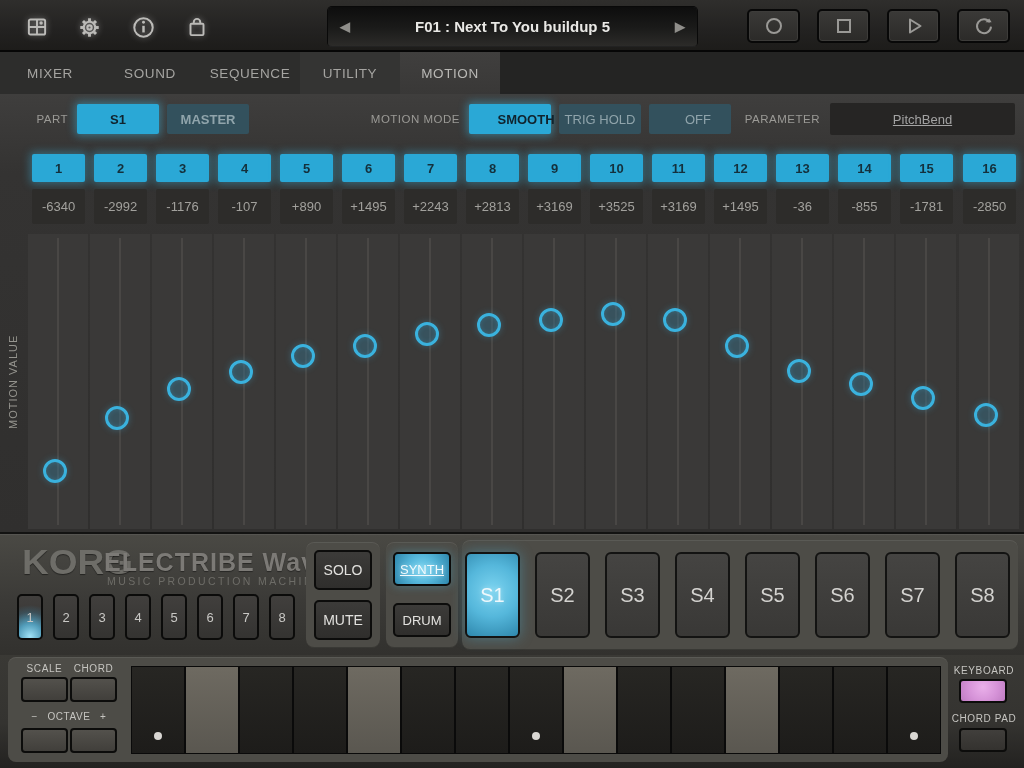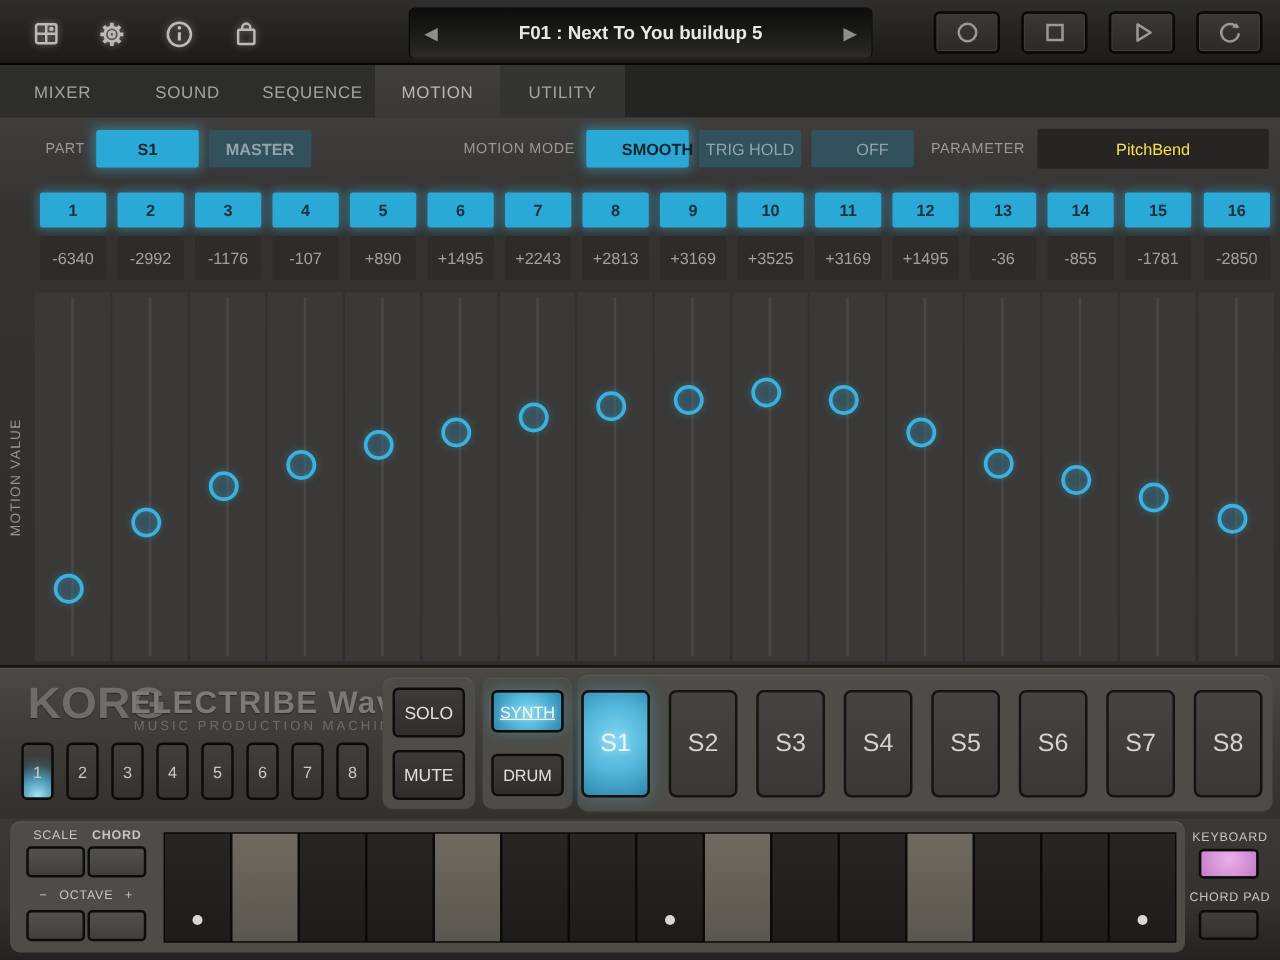--- a/index.html
+++ b/index.html
@@ -31,21 +31,21 @@
 
   
   .main-bg{position:absolute;left:0;top:94px;width:1024px;height:438px;
     background:linear-gradient(180deg,#3f3e3d 0%,#343332 18%,#302f2e 100%);}
   .ctl-label{position:absolute;color:#9b9a96;font-size:11.5px;letter-spacing:.5px;text-align:right;}
   .mbtn{position:absolute;top:104px;height:30px;border-radius:2px;display:flex;align-items:center;justify-content:center;
     font-size:13px;border:none;}
   .btn-cyan{background:#2aa8d6;color:#10232d;font-weight:bold;box-shadow:0 0 9px 2px rgba(62,188,232,.45);}
   .btn-teal{background:#33515d;color:#90a4ab;}
   .param-box{position:absolute;left:830px;top:103px;width:185px;height:32px;border-radius:2px;
-    background:#262524;display:flex;align-items:center;justify-content:center;color:#fde047;font-size:13px;}
+    background:#262524;display:flex;align-items:center;justify-content:center;color:#a3a3a3;font-size:13px;text-decoration:underline;}
 
   .step-btn{position:absolute;top:154px;height:28px;border-radius:2px;background:#2aa8d6;
     color:#14303c;font-size:13px;font-weight:bold;display:flex;align-items:center;justify-content:center;
     box-shadow:0 0 8px 2px rgba(62,188,232,.40);}
   .val-box{position:absolute;top:189px;height:35px;border-radius:2px;background:#2d2c2a;
     color:#a2a19d;font-size:13px;display:flex;align-items:center;justify-content:center;}
   .lane{position:absolute;top:234px;height:295px;background:#3a3938;}
   .lane::before{content:'';position:absolute;left:50%;top:4px;bottom:4px;width:2px;margin-left:-1px;
     background:rgba(205,200,190,.10);}
   .dot-circle{position:absolute;width:24px;height:24px;border-radius:50%;
@@ -173,22 +173,22 @@
         <path d="M17.8 8.2 A7 7 0 1 0 19 12.6"></path>
         <polygon points="13.5,8.2 19.6,8.2 17.2,4.4" fill="#9a9996" stroke="none"></polygon>
       </svg>
     </div>
   </div>
 
   <div class="tabbar" id="tabbar">
       <div class="tab">MIXER</div>
       <div class="tab">SOUND</div>
       <div class="tab">SEQUENCE</div>
+      <div class="tab t3">UTILITY</div>
       <div class="tab active">MOTION</div>
-      <div class="tab t3">UTILITY</div>
     </div>
 
   <div class="main-bg"></div>
 
   <div class="ctl-label" style="left:20px;top:113px;width:48px;">PART</div>
   <div class="mbtn btn-cyan" style="left:77px;width:82px;">S1</div>
   <div class="mbtn btn-teal" style="left:167px;width:82px;font-weight:bold;">MASTER</div>
 
   <div class="ctl-label" style="left:360px;top:113px;width:100px;">MOTION MODE</div>
   <div class="mbtn btn-cyan" style="left:469px;width:82px;padding-left:32px;">SMOOTH</div>
@@ -314,21 +314,21 @@
       <div class="part-pad" style="left: 745px;">S5</div>
       <div class="part-pad" style="left: 815px;">S6</div>
       <div class="part-pad" style="left: 885px;">S7</div>
       <div class="part-pad" style="left: 955px;">S8</div>
     </div>
 
   <div class="keys-section"></div>
   <div class="keys-panel"></div>
 
   <div class="small-label" style="left:21px;top:663px;width:47px;">SCALE</div>
-  <div class="small-label" style="left:70px;top:663px;width:47px;font-weight:bold;">CHORD</div>
+  <div class="small-label" style="left:70px;top:663px;width:47px;">CHORD</div>
   <div class="small-btn" style="left:21px;top:677px;"></div>
   <div class="small-btn" style="left:70px;top:677px;"></div>
 
   <div class="small-label" style="left:21px;top:711px;width:96px;">
     <span>−</span>
     <span style="margin:0 6px;">OCTAVE</span>
     <span>+</span>
   </div>
   <div class="small-btn" style="left:21px;top:728px;"></div>
   <div class="small-btn" style="left:70px;top:728px;"></div>

